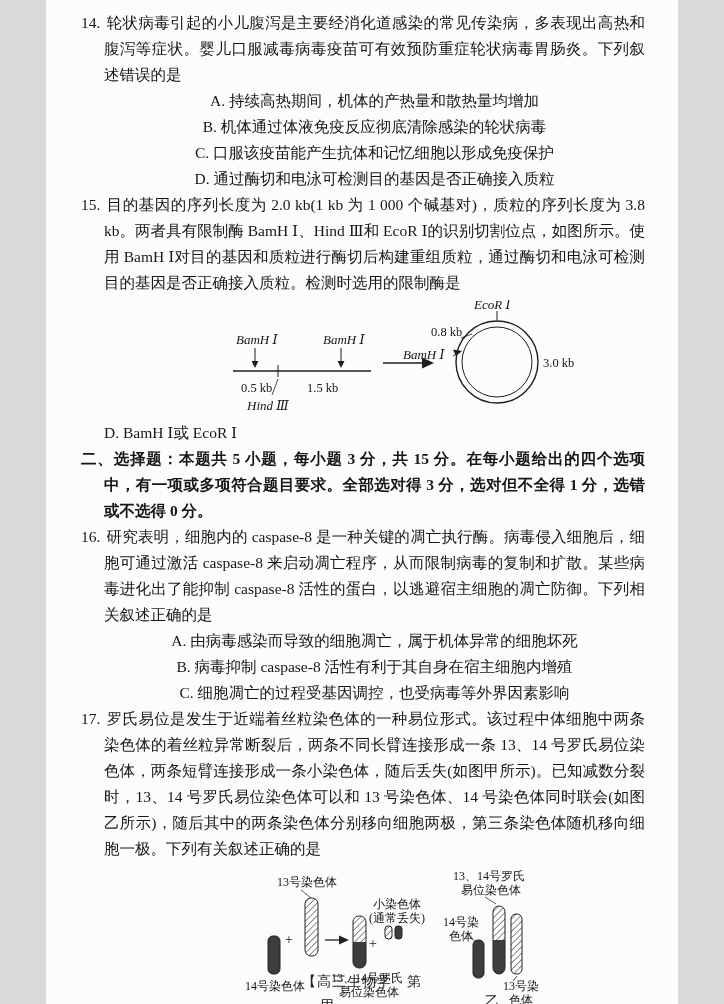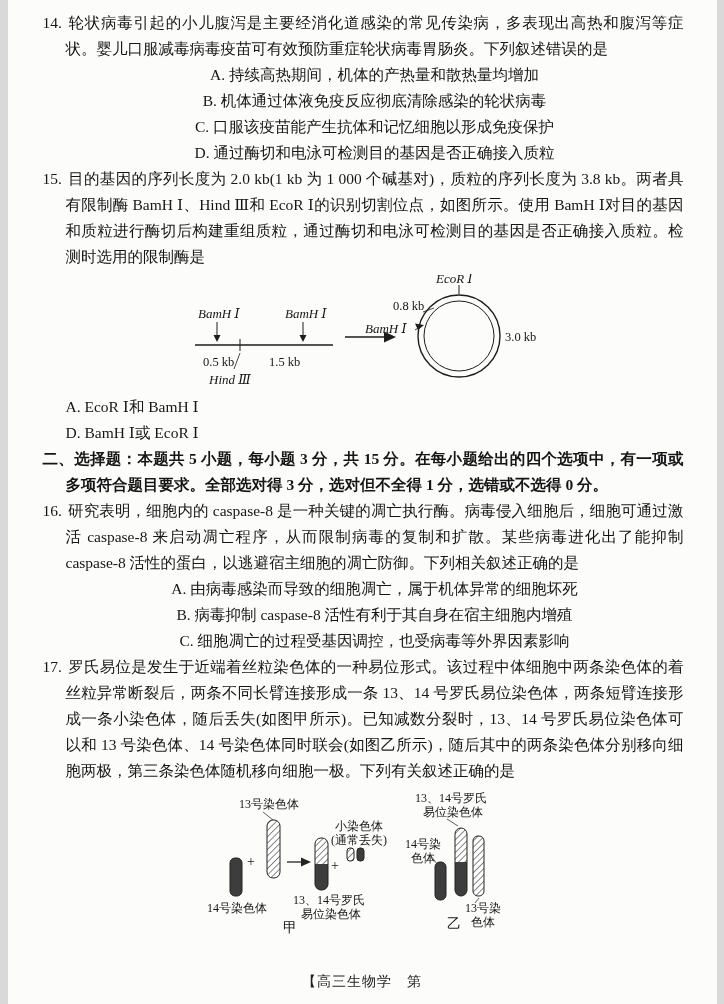--- a/index.html
+++ b/index.html
@@ -1,18 +1,18 @@
 <!DOCTYPE html>
 <html><head>
 <meta charset="utf-8">
 <style>
   * { box-sizing: border-box; }
   html,body { margin:0; padding:0; background:#d9d9d9; }
   .page {
-    width:709px; height:1004px; margin:0 auto; background:#fcfcfb;
+    width:632px; height:1004px; margin:0 auto; background:#fcfcfb;
     position:relative; overflow:hidden; color:#161616;
     font-family:"Liberation Serif","DejaVu Serif",serif;
     font-size:15.5px;
   }
   .content { padding:10px 33px 0 35px; }
   p.hang { margin:0; padding-left:23px; text-indent:-23px; text-align:justify; line-height:26px; }
   .qnum { margin-right:6px; }
   .opt { margin:0; padding-left:23px; line-height:26px;text-align:center; }
   .opt2 { display:flex; padding-left:23px; line-height:26px; }
   .opt2 .c1 { width:312px; }
@@ -78,21 +78,20 @@
           <text x="76" y="92" class="kb">1.5 kb</text>
           <text x="16" y="110" class="enz">Hind Ⅲ</text>
           <text x="243" y="9" class="enz">EcoR Ⅰ</text>
           <text x="200" y="36" class="kb">0.8 kb</text>
           <text x="172" y="59" class="enz">BamH Ⅰ</text>
           <text x="312" y="67" class="kb">3.0 kb</text>
         </svg>
       </div>
 
       <div class="opt2">
-        <span class="c1">A. EcoR Ⅰ和 BamH Ⅰ</span>
       </div>
       <div class="opt2">
         <span>D. BamH Ⅰ或 EcoR Ⅰ</span>
       </div>
     </section>
 
     <p class="hang bold">二、选择题：本题共 5 小题，每小题 3 分，共 15 分。在每小题给出的四个选项中，有一项或多项符合题目要求。全部选对得 3 分，选对但不全得 1 分，选错或不选得 0 分。</p>
 
     <section>
       <p class="hang"><span class="qnum">16.</span><span>研究表明，细胞内的 caspase-8 是一种关键的凋亡执行酶。病毒侵入细胞后，细胞可通过激活 caspase-8 来启动凋亡程序，从而限制病毒的复制和扩散。某些病毒进化出了能抑制 caspase-8 活性的蛋白，以逃避宿主细胞的凋亡防御。下列相关叙述正确的是</span></p>

